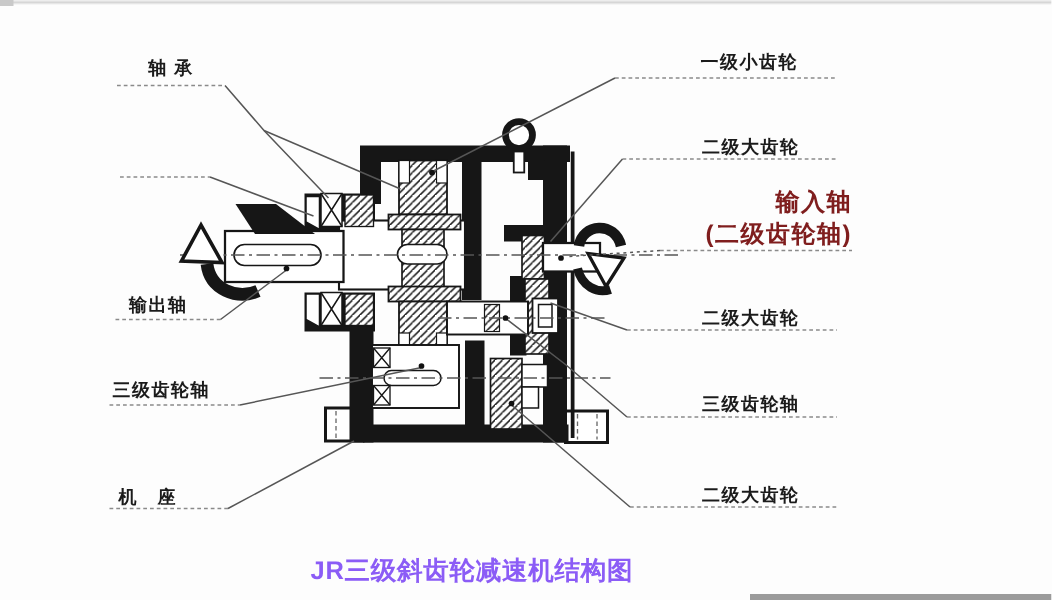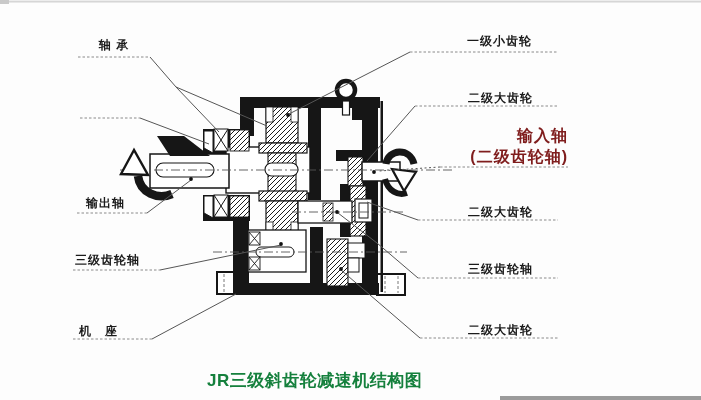--- a/index.html
+++ b/index.html
@@ -15,21 +15,21 @@
     font-weight:700;
     font-size:12px;
     letter-spacing:1px;
     color:#1b1b1b;
     white-space:nowrap;
     line-height:19px;
   }
   .lbl.center{text-align:center;}
   #caption{
     position:absolute;left:207px;top:369px;
-    font-weight:700;font-size:17px;letter-spacing:0.5px;color:#15803d;
+    font-weight:700;font-size:17px;letter-spacing:0.5px;color:#8b5cf6;
   }
   #input-label{position:absolute;left:448px;top:125px;width:120px;text-align:right;
     font-weight:700;font-size:16px;color:#7f1d1d;line-height:21px;letter-spacing:1px;}
 </style>
 </head>
 <body>
 
 <div id="stage">
 
 <svg width="701" height="400" viewBox="0 0 701 400">

